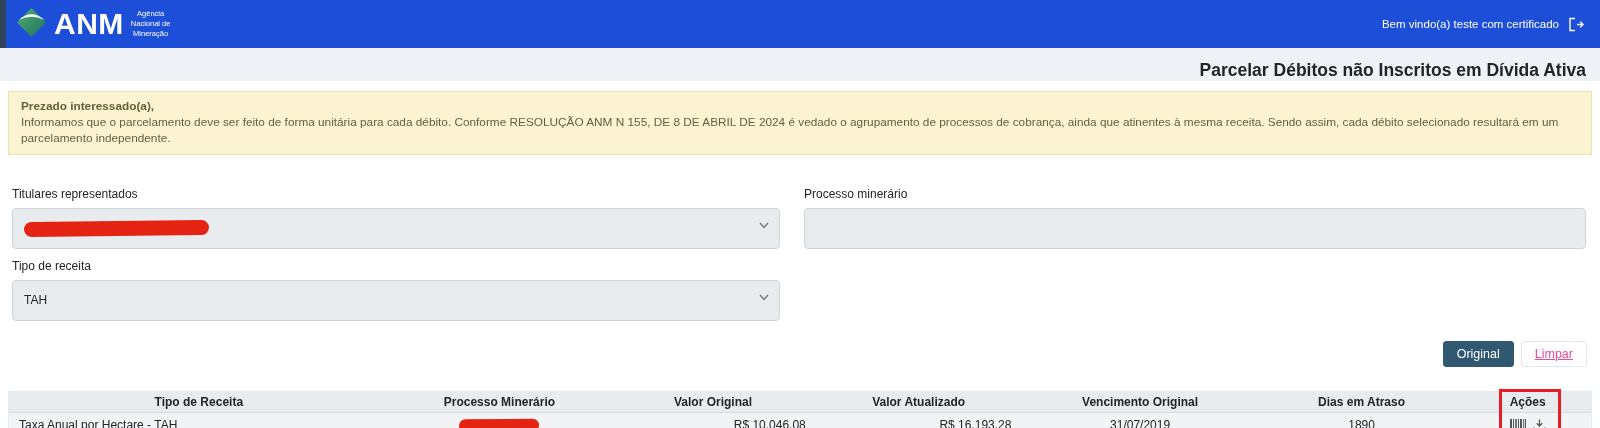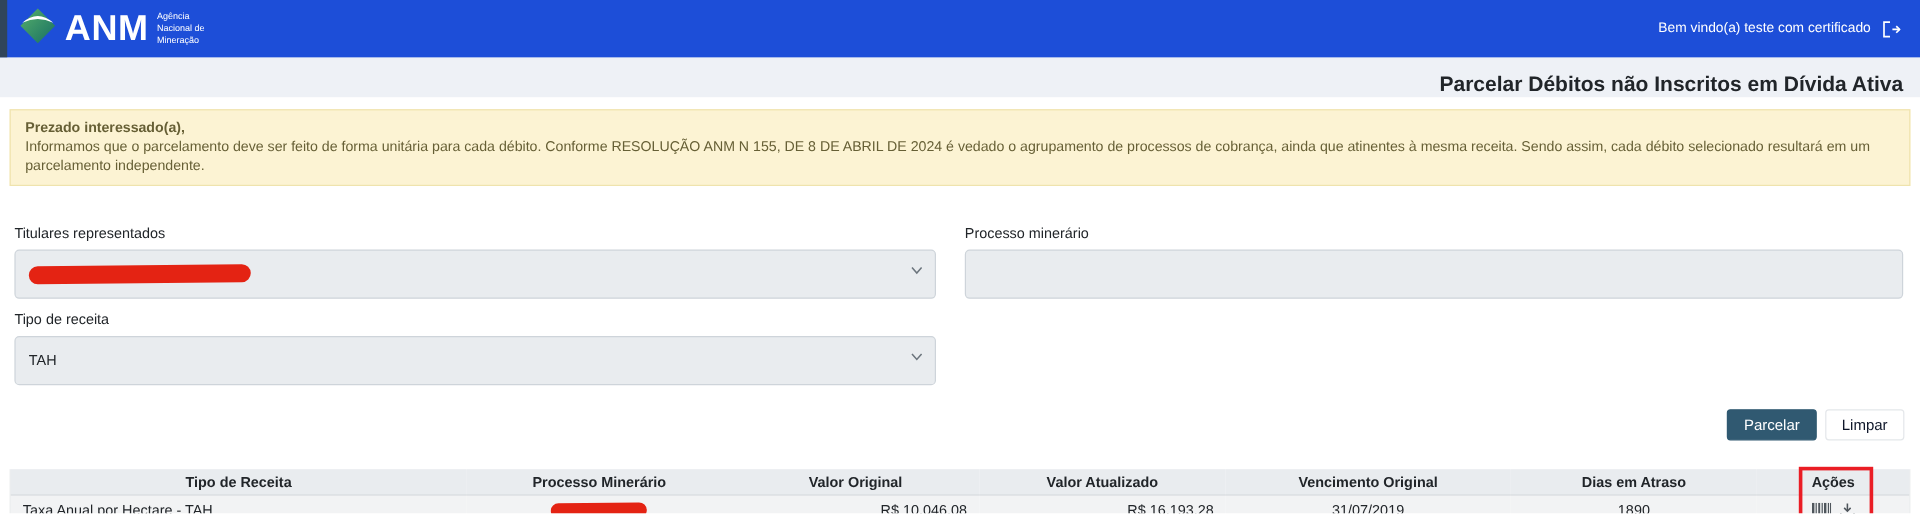--- a/index.html
+++ b/index.html
@@ -4,21 +4,21 @@
 <style>
   * { margin:0; padding:0; box-sizing:border-box; }
   body { font-family:"Liberation Sans", sans-serif; }
   .screen { width:1600px; height:428px; position:relative; overflow:hidden; background:#fff; }
 
   
   .topbar { height:48px; background:#1d4ed8; border-left:6px solid #30455a;
             display:flex; align-items:center; padding:0 16px 0 10px; }
   .logo { display:flex; align-items:center; gap:7px; }
   .logo-anm { font-size:30px; font-weight:bold; color:#fff; letter-spacing:.5px; line-height:1; }
-  .logo-sub { color:#fff; font-size:7.5px; line-height:1.3; }
+  .logo-sub { color:#fff; font-size:7.5px; line-height:1.3;text-align:center; }
   .topbar-right { margin-left:auto; display:flex; align-items:center; gap:9px;
                   color:#fff; font-size:11.5px; }
 
   
   .navbar { height:31px; background:#30455a; display:flex; align-items:center;
             gap:20px; padding:0 14px; font-size:12.5px; color:#d9e1e8; }
   .nav-item { display:flex; align-items:center; gap:6px; cursor:pointer; }
   .caret { width:0; height:0; border-left:4px solid transparent;
            border-right:4px solid transparent; border-top:4px solid #b9c4cd; margin-top:2px; }
 
@@ -43,21 +43,21 @@
 
   .redact { background:#e42313; border-radius:9px; display:inline-block;
             transform:rotate(-.6deg); }
   .redact-select { width:185px; height:15px; }
   .redact-cell { width:80px; height:13px; vertical-align:middle; }
 
   .actions { display:flex; justify-content:flex-end; gap:7px; padding:10px 13px 0; }
   .btn { font-family:"Liberation Sans", sans-serif; font-size:12.5px; border-radius:3px;
          padding:5px 13px; cursor:pointer; }
   .btn-primary { background:#305971; color:#fff; border:1px solid #305971; }
-  .btn-light { background:#fff; color:#0f172a; border:1px solid #e4e7ea; }
+  .btn-light { background:#fff; color:#ec4899; border:1px solid #e4e7ea;text-decoration:underline; }
 
   
   .table-wrap { margin:24px 8px 0; position:relative;
                 border-left:1px solid #e8eaec; border-right:1px solid #e8eaec; }
   table { width:100%; border-collapse:collapse; font-size:12px; color:#212529; table-layout:fixed; }
   thead th { background:#e9ecef; font-weight:700; height:22px; text-align:center;
              border-bottom:1px solid #d8dbde; padding:2px 6px; }
   tbody td { height:25px; padding:2px 10px; border-bottom:1px solid #e8eaec; }
   tbody tr.stripe { background:#f2f3f4; }
   .al { text-align:left; } .ac { text-align:center; } .ar { text-align:right; }
@@ -142,21 +142,21 @@
     </div>
     <div>
       <div class="field">
         <label>Processo minerário</label>
         <input class="control" value="" style="">
       </div>
     </div>
   </div>
 
   <div class="actions">
-    <button class="btn btn-primary">Parcelar</button>
+    <button class="btn btn-primary">Original</button>
     <button class="btn btn-light">Limpar</button>
   </div>
 
   <div class="table-wrap">
     <table>
       <colgroup>
         <col style="width:24%">
           <col style="width:14%">
           <col style="width:13%">
         <col style="width:13%">

